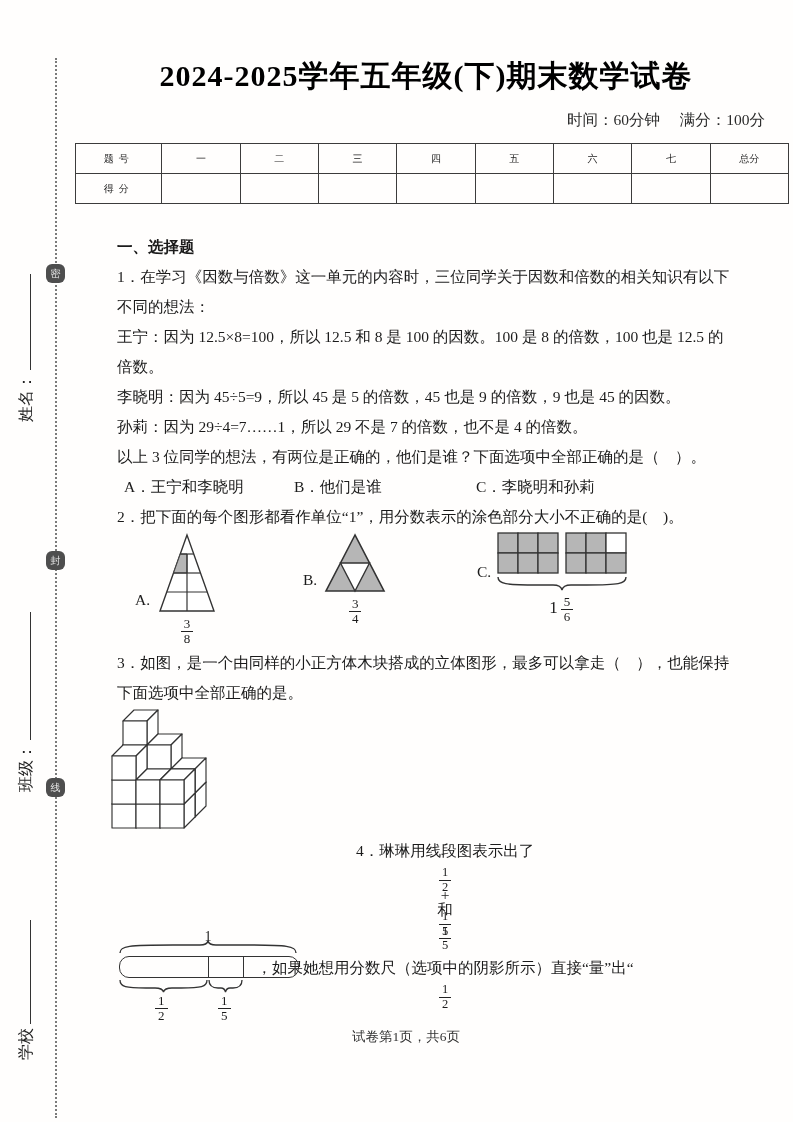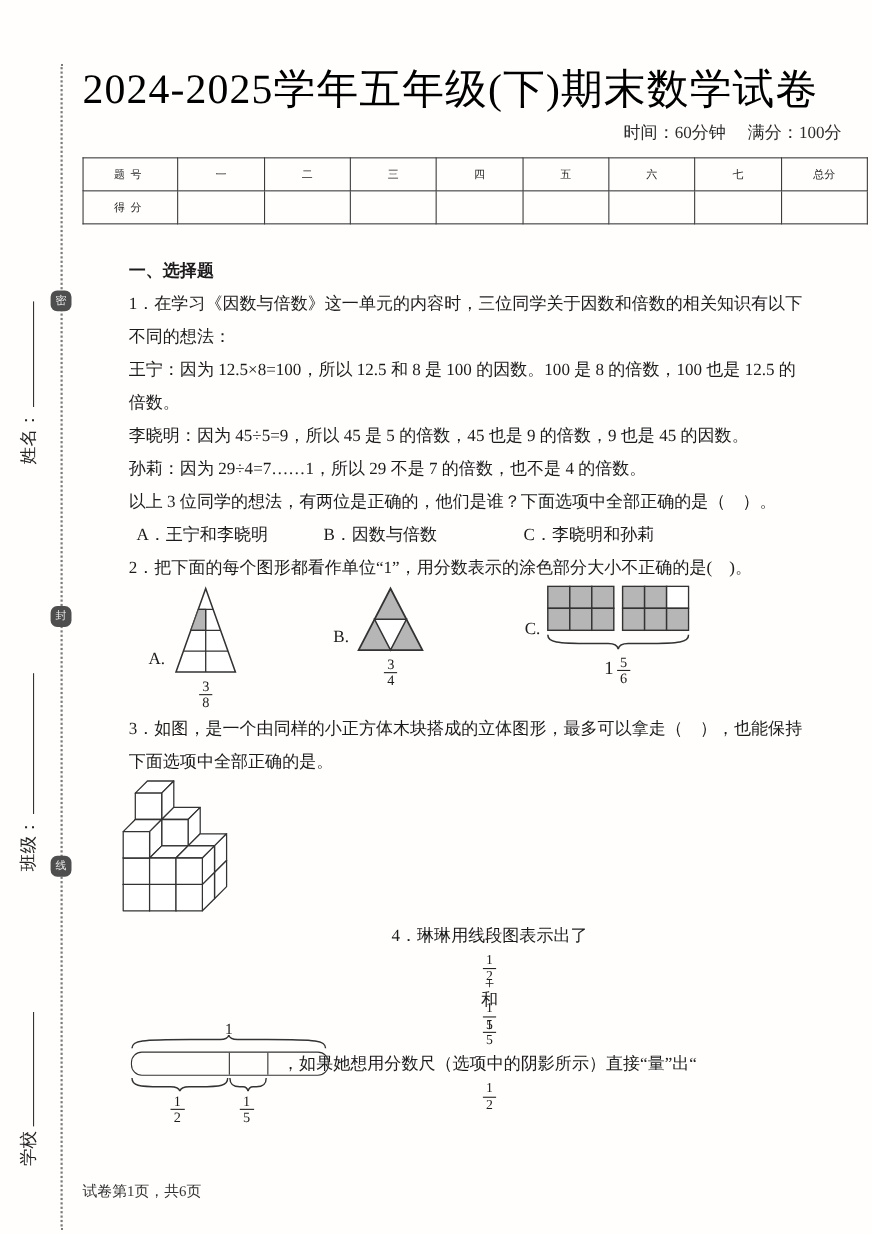--- a/index.html
+++ b/index.html
@@ -7,22 +7,22 @@
         font-family:"Liberation Serif","DejaVu Serif",serif;color:#1b1b1b;}
   
   .seal-dotted{position:absolute;left:55px;top:58px;height:1060px;width:0;border-left:2px dotted #7a7a7a;}
   .seal-badge{position:absolute;left:46px;width:19px;height:19px;border-radius:6px;background:#4e4e4e;
         color:#e8e8e8;font-size:10px;line-height:19px;text-align:center;
         font-family:"Liberation Sans","DejaVu Sans",sans-serif;}
   .v-field{position:absolute;transform:rotate(-90deg);transform-origin:0 0;display:flex;
         align-items:baseline;white-space:nowrap;font-size:16px;color:#222;}
   .v-field .blank{display:inline-block;border-bottom:1.6px solid #333;height:14px;margin-left:4px;}
   
-  .title{position:absolute;top:56px;left:75px;width:702px;font-size:38px;
-        font-weight:normal;letter-spacing:1px;color:#000;}
+  .title{position:absolute;top:56px;left:75px;width:702px;text-align:center;font-size:30px;
+        font-weight:bold;letter-spacing:1px;color:#000;}
   .meta{position:absolute;top:110px;left:75px;width:690px;text-align:right;font-size:15.5px;color:#2b2b2b;}
   .meta span{margin-left:16px;}
   
   .score-table{position:absolute;top:143px;left:75px;border-collapse:collapse;width:714px;}
   .score-table td{border:1.8px solid #3c3c3c;height:29px;text-align:center;font-size:10px;
         padding:0;color:#1e1e1e;}
   .score-table td.labelcol{width:86px;letter-spacing:5px;}
   .score-table td.col{width:78px;}
   
   .main{position:absolute;left:117px;top:232px;width:656px;font-size:15.5px;line-height:30px;}
@@ -54,21 +54,21 @@
   .q4line{display:flex;align-items:center;height:44px;white-space:nowrap;flex-direction:column;}
   .q4-diagram{position:relative;width:200px;height:96px;margin-left:2px;margin-top:2px;}
   .q4-one{position:absolute;top:-4px;left:0;width:178px;text-align:center;font-size:14px;}
   .bar{position:absolute;top:30px;left:0;width:178px;height:20px;border:1.7px solid #333;
         border-radius:10px;}
   .tick{position:absolute;top:0;bottom:0;width:0;border-left:1.5px solid #333;}
   .svgabs{position:absolute;}
   .fr-l{position:absolute;top:68px;left:34px;font-size:13px;}
   .fr-r{position:absolute;top:68px;left:97px;font-size:13px;}
   
-  .footer{position:absolute;top:1074px;left:75px;width:662px;text-align:left;
+  .footer{position:absolute;top:1028px;left:75px;width:662px;text-align:center;
         font-size:13.5px;color:#333;}
 </style>
 </head>
 <body>
 
 <div class="page">
 
   <div class="seal-dotted"></div>
   <div class="seal-badge" style="top:264px;">密</div>
   <div class="seal-badge" style="top:551px;">封</div>
@@ -127,21 +127,21 @@
     <div>
       <div class="line">1．在学习《因数与倍数》这一单元的内容时，三位同学关于因数和倍数的相关知识有以下</div>
       <div class="line">不同的想法：</div>
       <div class="line">王宁：因为 12.5×8=100，所以 12.5 和 8 是 100 的因数。100 是 8 的倍数，100 也是 12.5 的</div>
       <div class="line">倍数。</div>
       <div class="line">李晓明：因为 45÷5=9，所以 45 是 5 的倍数，45 也是 9 的倍数，9 也是 45 的因数。</div>
       <div class="line">孙莉：因为 29÷4=7……1，所以 29 不是 7 的倍数，也不是 4 的倍数。</div>
       <div class="line">以上 3 位同学的想法，有两位是正确的，他们是谁？下面选项中全部正确的是（　）。</div>
     </div>
     <div class="opt-row">
-      <span class="opt o1">A．王宁和李晓明</span><span class="opt o2">B．因数与倍数</span><span class="opt">C．李晓明和孙莉</span>
+      <span class="opt o1">A．王宁和李晓明</span><span class="opt o2">B．他们是谁</span><span class="opt">C．李晓明和孙莉</span>
     </div>
 
     <div class="line">2．把下面的每个图形都看作单位“1”，用分数表示的涂色部分大小不正确的是(　)。</div>
 
     <div class="figs">
       <div class="fig-group fig-a">
         <span class="fig-label">A.</span>
         <span class="fig-col">
           <svg width="62" height="82" viewBox="0 0 62 82">
             <polygon points="31,3 4,79 58,79" fill="#ffffff" stroke="#333" stroke-width="1.4"></polygon>

